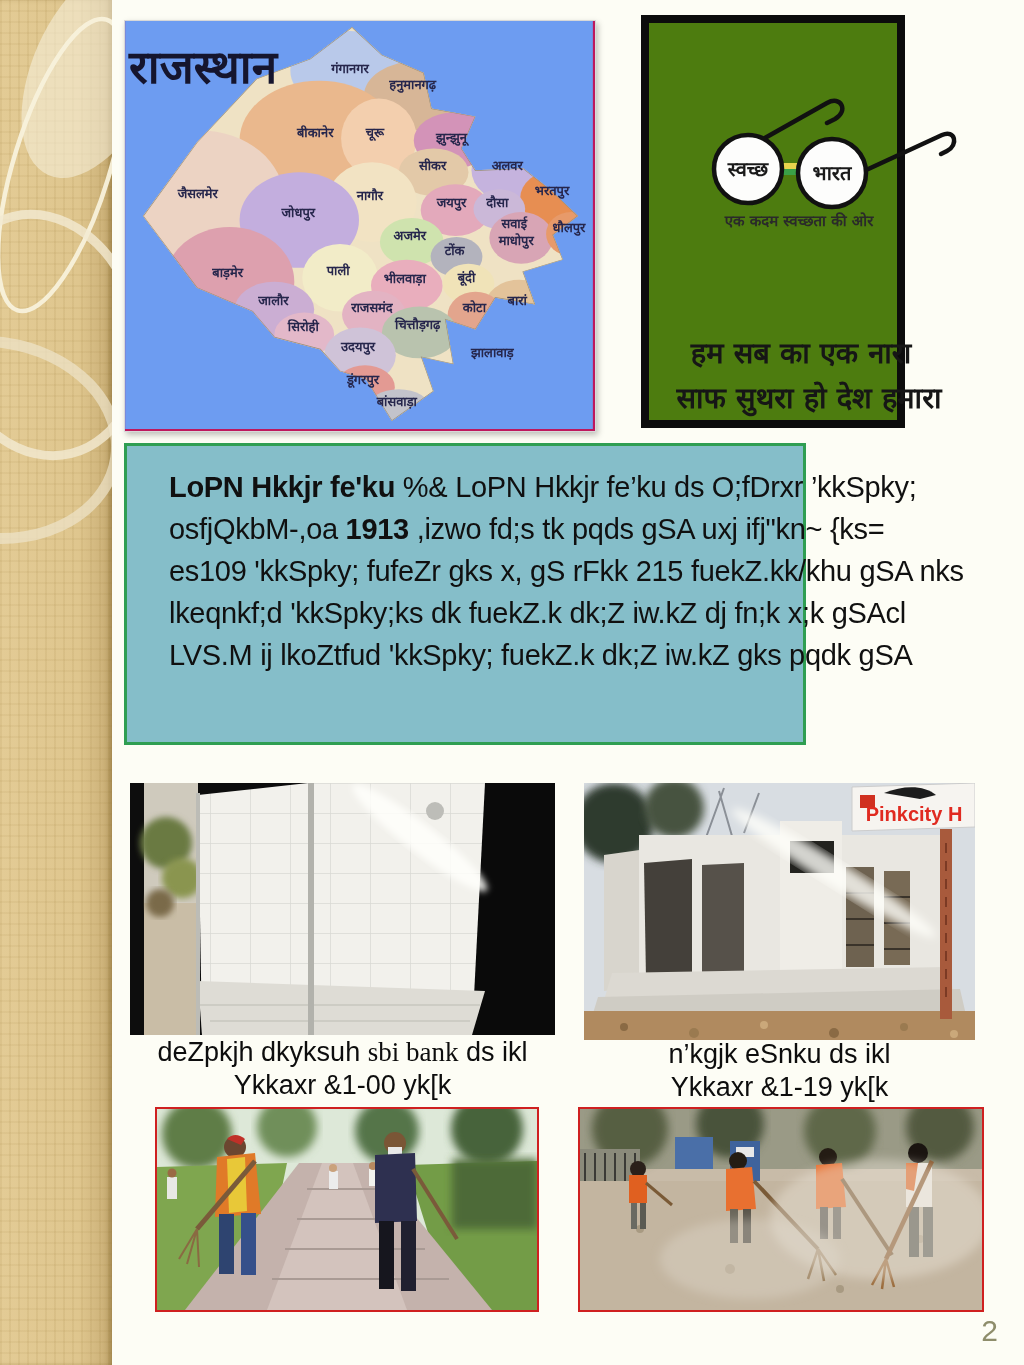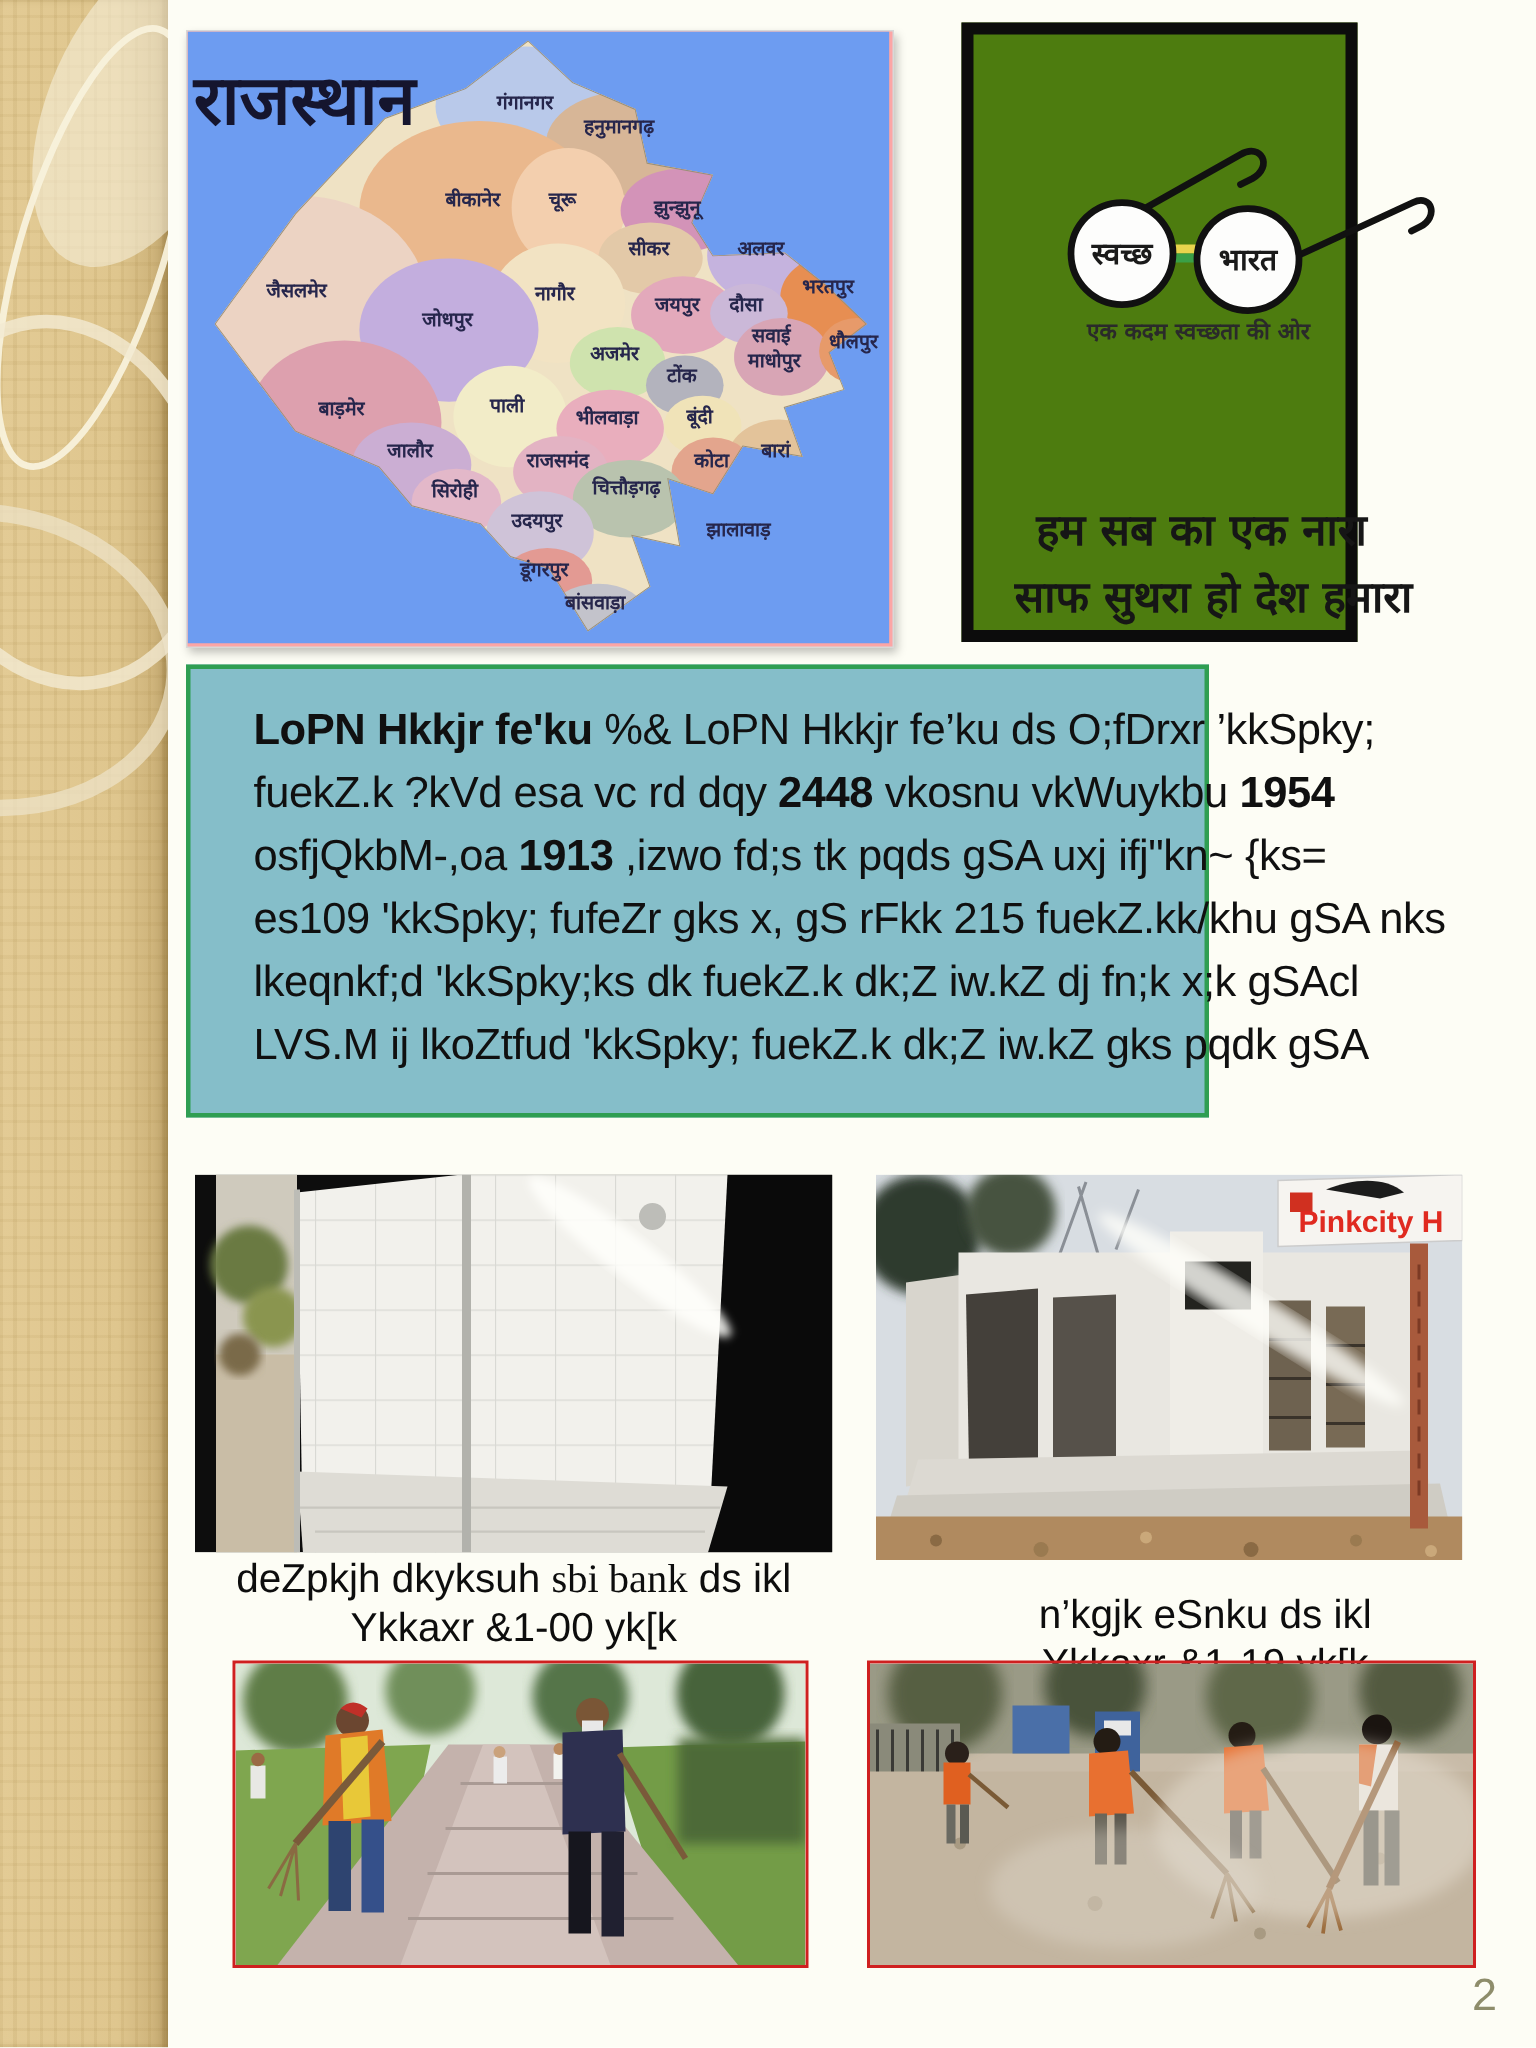--- a/index.html
+++ b/index.html
@@ -9,21 +9,21 @@
   
   .left-strip{position:absolute;left:0;top:0;width:112px;height:1365px;
     background:
       repeating-linear-gradient(90deg, rgba(150,118,50,.10) 0 2px, transparent 2px 9px),
       repeating-linear-gradient(0deg, rgba(150,118,50,.08) 0 2px, transparent 2px 11px),
       linear-gradient(90deg,#e3cb95 0%,#dfc68e 70%,#cbb077 96%,#bfa368 100%);
     box-shadow:inset -5px 0 7px -3px rgba(110,85,30,.45);}
   .left-strip svg{position:absolute;left:0;top:0;}
   
   .map-figure{position:absolute;left:124px;top:20px;width:470px;height:410px;
-    box-shadow:2px 3px 6px rgba(0,0,0,.25);border:1px solid #d8d8d8;background:#fca5a5;}
+    box-shadow:2px 3px 6px rgba(0,0,0,.25);border:1px solid #d8d8d8;background:#be185d;}
   .map-figure svg{display:block;}
   .district-label{font:bold 13px "DejaVu Sans","Liberation Sans",sans-serif;fill:#26264c;text-anchor:middle;}
   .map-title{font:bold 46px "DejaVu Sans","Liberation Sans",sans-serif;fill:#15152e;}
   
   .logo-figure{position:absolute;left:641px;top:15px;width:264px;height:413px;
     background:#4d7c0f;border:8px solid #0c0c0c;box-sizing:border-box;}
   .logo-figure svg{display:block;}
   .lens-text{font:bold 20px "DejaVu Sans","Liberation Sans",sans-serif;fill:#1a1a1a;text-anchor:middle;}
   .logo-tagline{font:bold 15px "DejaVu Sans","Liberation Sans",sans-serif;fill:#2a2a2a;text-anchor:middle;}
   .logo-slogan{font:600 29px "DejaVu Serif","Liberation Serif",serif;fill:#161616;text-anchor:middle;}
@@ -159,21 +159,20 @@
       </g>
       <text class="logo-tagline" x="150" y="203">एक कदम स्वच्छता की ओर</text>
       <text class="logo-slogan" x="152" y="340">हम सब का एक नारा</text>
       <text class="logo-slogan" x="160" y="385">साफ सुथरा हो देश हमारा</text>
     </svg>
   </div>
 
   <div class="info-box">
     <div>
         <div class="rt-line"><b> LoPN Hkkjr fe'ku</b><span> %&amp; LoPN Hkkjr fe’ku ds O;fDrxr ’kkSpky;</span></div>
-        <div class="rt-line"><span>fuekZ.k ?kVd esa vc rd dqy </span><b>2448</b><span> vkosnu vkWuykbu </span><b>1954</b></div>
         <div class="rt-line"><span>osfjQkbM-,oa </span><b>1913</b><span> ,izwo fd;s tk pqds gSA uxj ifj"kn~ {ks=</span></div>
         <div class="rt-line"><span>es109 'kkSpky; fufeZr gks x, gS rFkk 215 fuekZ.kk/khu gSA nks</span></div>
         <div class="rt-line"><span>lkeqnkf;d 'kkSpky;ks dk fuekZ.k dk;Z iw.kZ dj fn;k x;k gSAcl</span></div>
         <div class="rt-line"><span>LVS.M ij lkoZtfud 'kkSpky; fuekZ.k dk;Z iw.kZ gks pqdk gSA</span></div>
       </div>
   </div>
 
   <div class="photo" style="left:130px;top:783px;width:425px;height:252px;">
     <svg width="425" height="252" viewBox="0 0 425 252">
       <defs>
@@ -239,21 +238,21 @@
       <text class="sign-text" x="330" y="38" text-anchor="middle">Pinkcity H</text>
       <rect x="356" y="46" width="12" height="190" fill="#a85a3c"></rect>
       <path d="M362 60 V220" stroke="#7c3a24" stroke-width="2" stroke-dasharray="10 8"></path>
     </svg>
   </div>
 
   <div class="caption" style="left:130px;top:1036px;width:425px;text-align:center;">
     <div><span>deZpkjh dkyksuh </span><span class="serif">sbi bank</span><span> ds ikl</span></div>
     <div>Ykkaxr &amp;1-00 yk[k</div>
   </div>
-  <div class="caption" style="left:608px;top:1038px;width:391px;margin-top:22px;">
+  <div class="caption" style="left:584px;top:1038px;width:391px;">
     <div>n’kgjk eSnku ds ikl</div>
     <div>Ykkaxr &amp;1-19 yk[k</div>
   </div>
 
   <div class="photo photo-red" style="left:155px;top:1107px;width:380px;height:201px;">
     <svg width="380" height="201" viewBox="0 0 380 201">
       <defs>
           <filter id="soft3">
             <feGaussianBlur stdDeviation="4"></feGaussianBlur>
           </filter>

